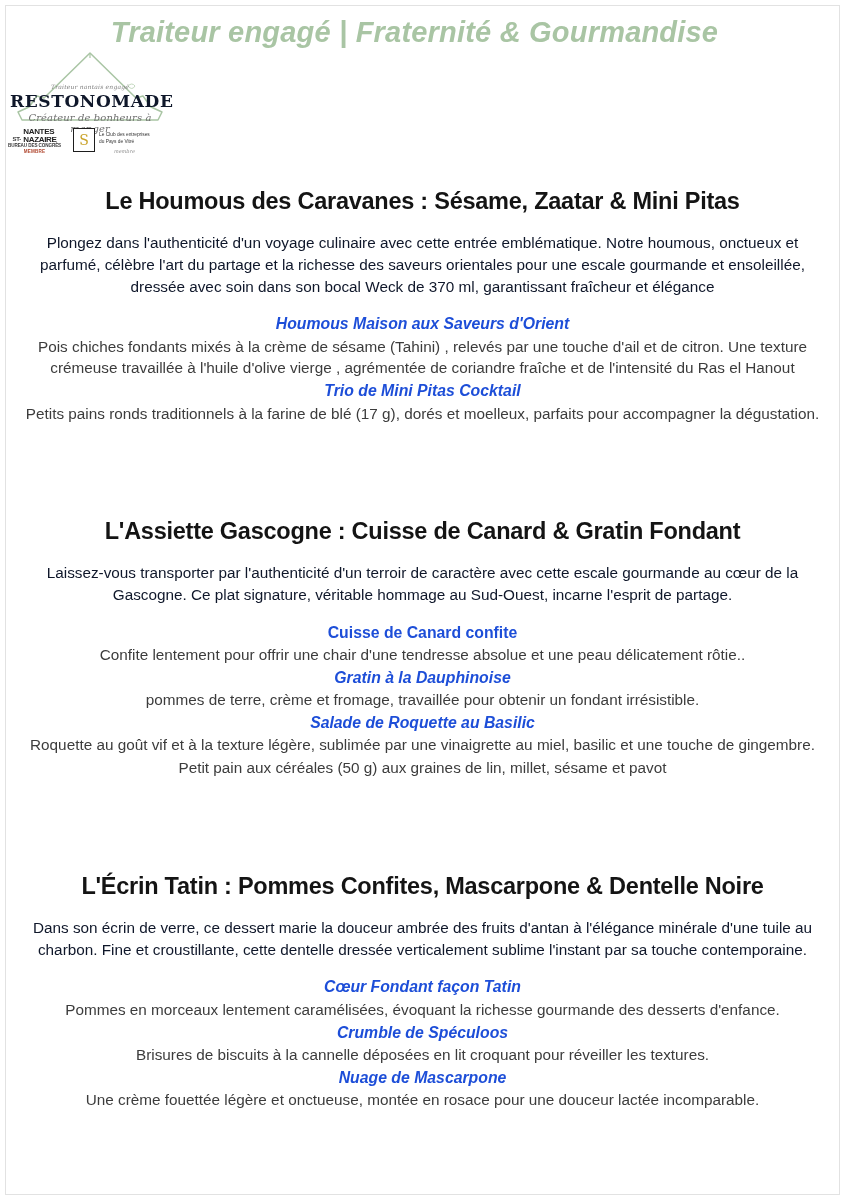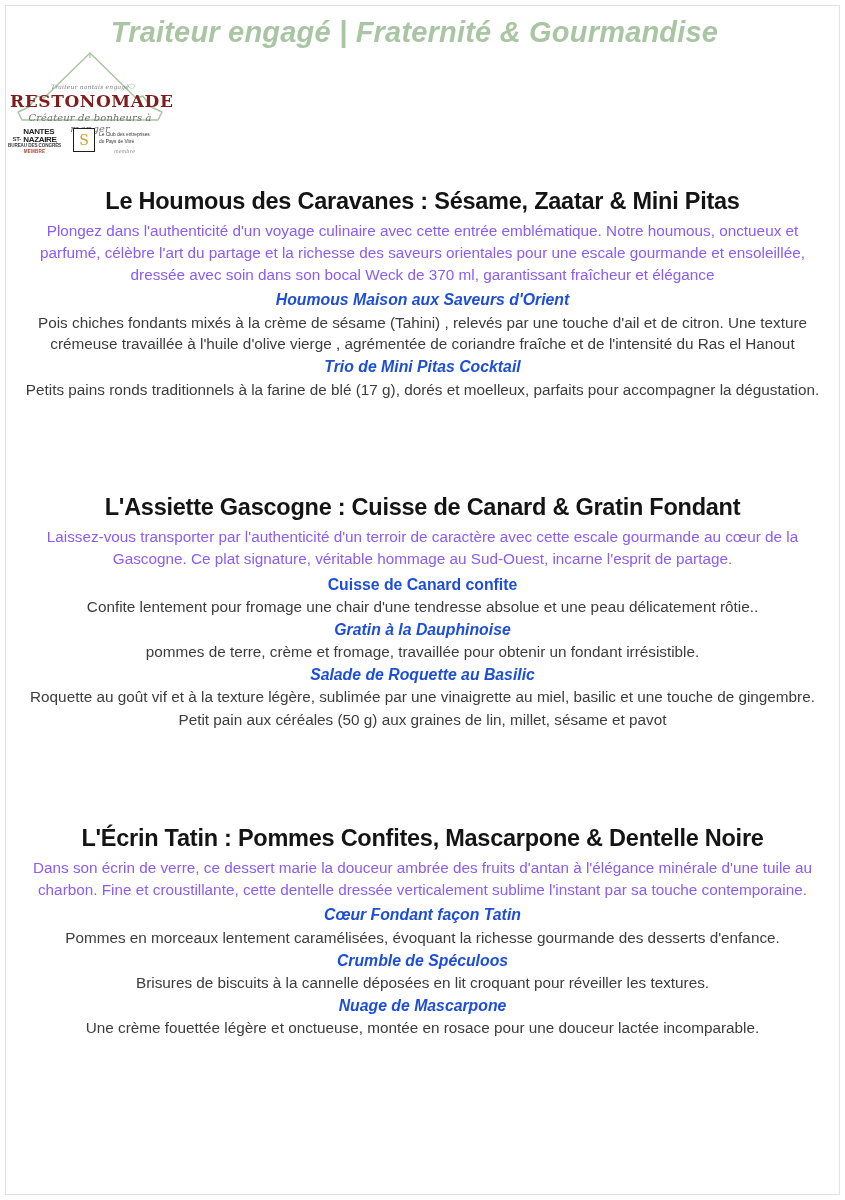--- a/index.html
+++ b/index.html
@@ -79,21 +79,21 @@
   }
   .brand-name {
     position: absolute;
     left: 0;
     top: 41px;
     width: 160px;
     text-align: center;
     font-family: "DejaVu Serif", serif;
     font-weight: 700;
     font-size: 17px;
-    color: #7f1d1d;
+    color: #0f172a;
     letter-spacing: 0.6px;
   }
   .brand-slogan {
     position: absolute;
     left: 0;
     top: 62px;
     width: 160px;
     text-align: center;
     font-family: "DejaVu Serif", serif;
     font-style: italic;
@@ -208,23 +208,23 @@
     font-size: 23.5px;
     font-weight: 700;
     color: #141414;
     letter-spacing: -0.25px;
     line-height: 1.28;
     margin: 0 0 4px 0;
     padding: 0 8px;
   }
   .course-intro {
     font-size: 15.3px;
-    color: #8b5cf6;
+    color: #0f172a;
     line-height: 1.42;
-    margin: 4px;
+    margin: 16px;
     padding: 0 6px;
   }
   .item {
     margin-top: 1px;
   }
   .item-name {
     font-size: 15.8px;
     font-weight: 700;
     font-style: italic;
     color: #1d4ed8;
@@ -311,21 +311,21 @@
       </div>
     </section>
 
     <div class="spacer-1"></div>
 
     <section class="course">
       <h2 class="course-title">L'Assiette Gascogne : Cuisse de Canard &amp; Gratin Fondant</h2>
       <p class="course-intro">Laissez-vous transporter par l'authenticité d'un terroir de caractère avec cette escale gourmande au cœur de la Gascogne. Ce plat signature, véritable hommage au Sud-Ouest, incarne l'esprit de partage.</p>
       <div class="item">
         <p class="item-name upright">Cuisse de Canard confite</p>
-        <p class="item-desc">Confite lentement pour fromage une chair d'une tendresse absolue et une peau délicatement rôtie..</p>
+        <p class="item-desc">Confite lentement pour offrir une chair d'une tendresse absolue et une peau délicatement rôtie..</p>
       </div>
       <div class="item">
         <p class="item-name">Gratin à la Dauphinoise</p>
         <p class="item-desc">pommes de terre, crème et fromage, travaillée pour obtenir un fondant irrésistible.</p>
       </div>
       <div class="item">
         <p class="item-name">Salade de Roquette au Basilic</p>
         <p class="item-desc">Roquette au goût vif et à la texture légère, sublimée par une vinaigrette au miel, basilic et une touche de gingembre.</p>
       </div>
       <div class="item">

